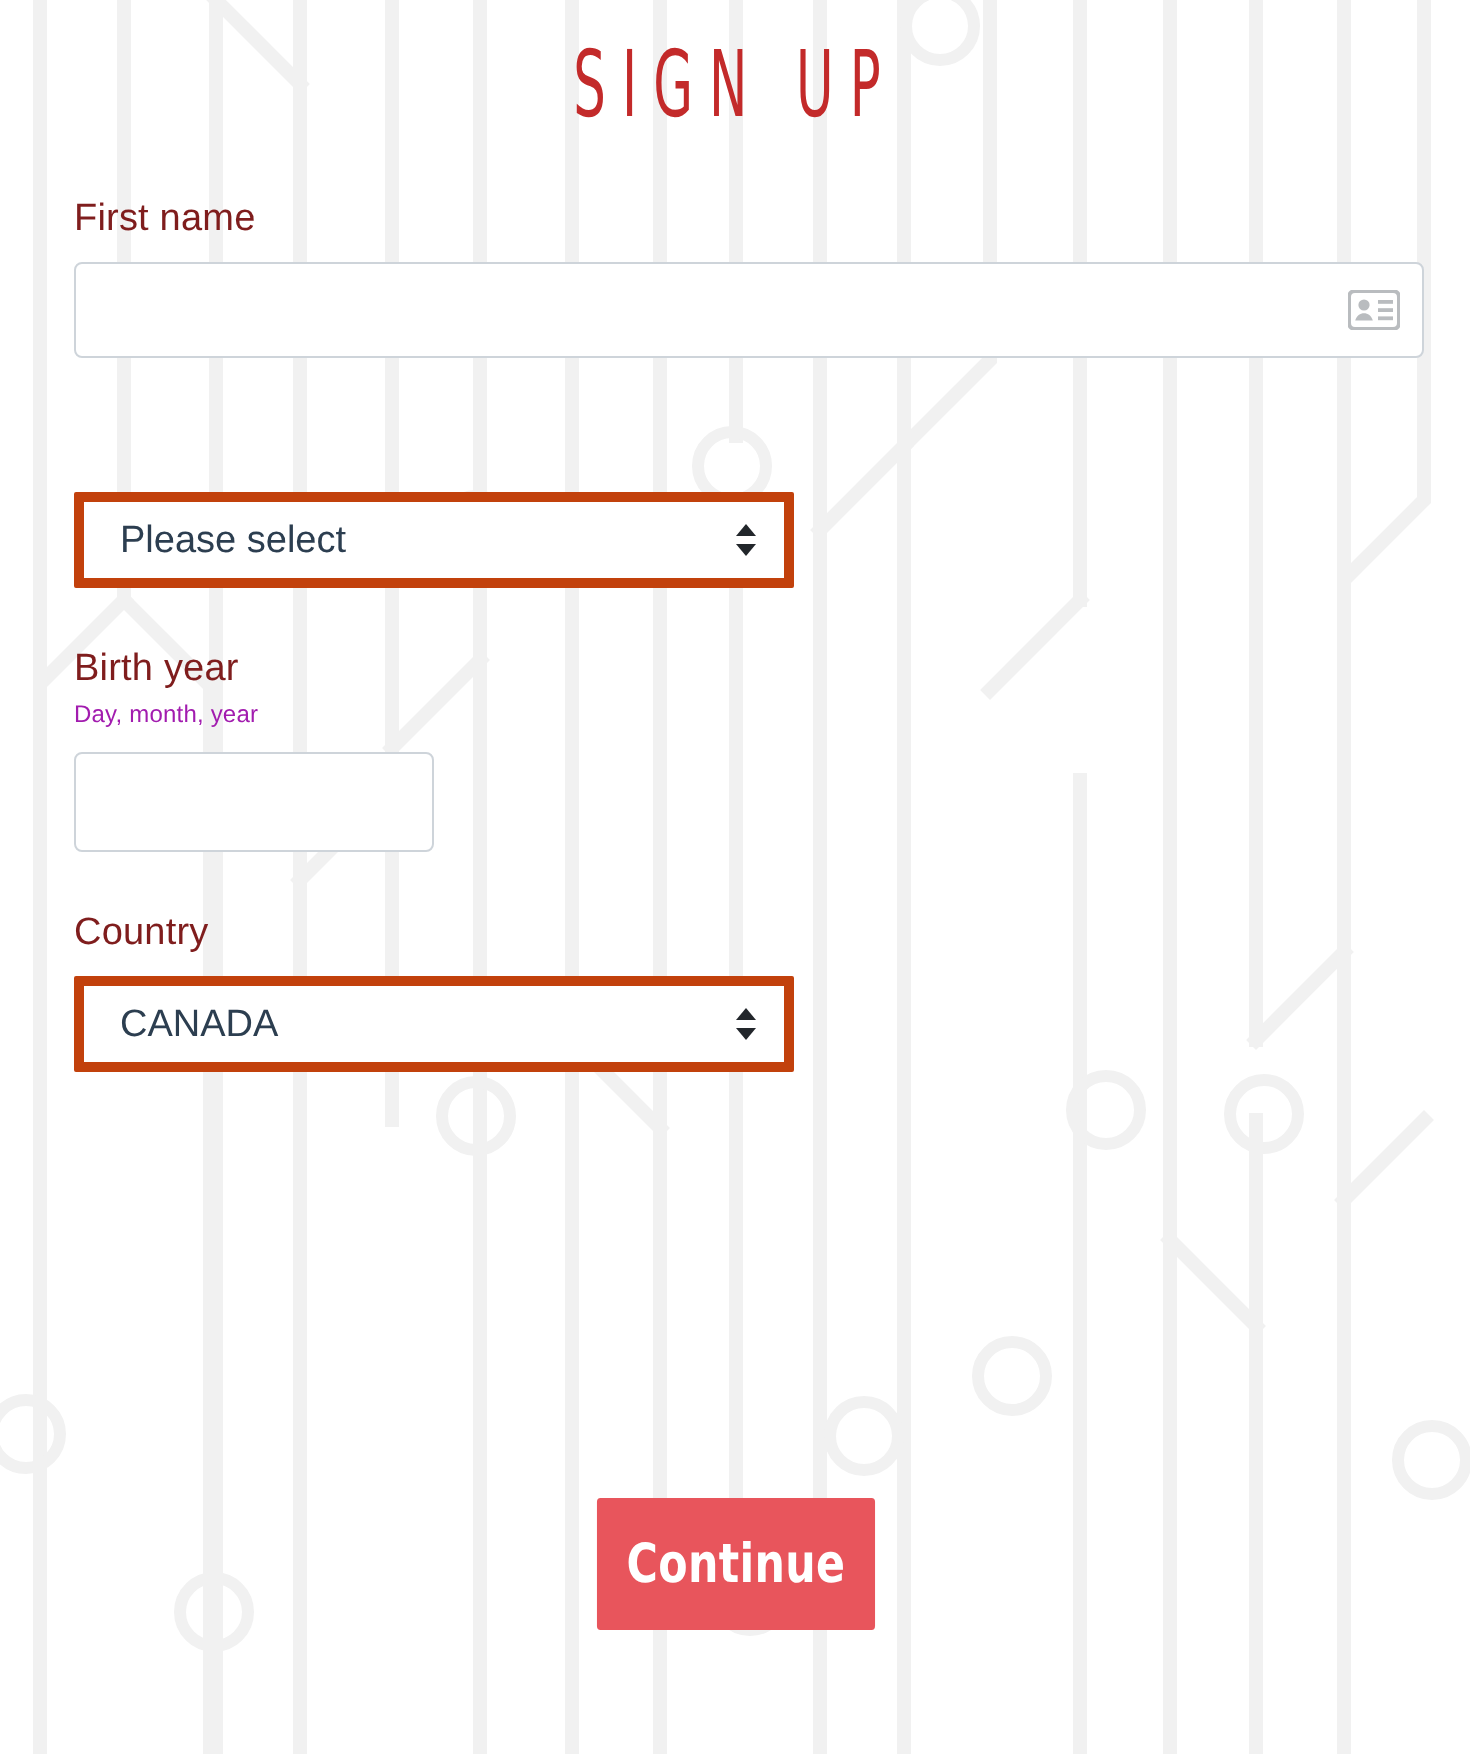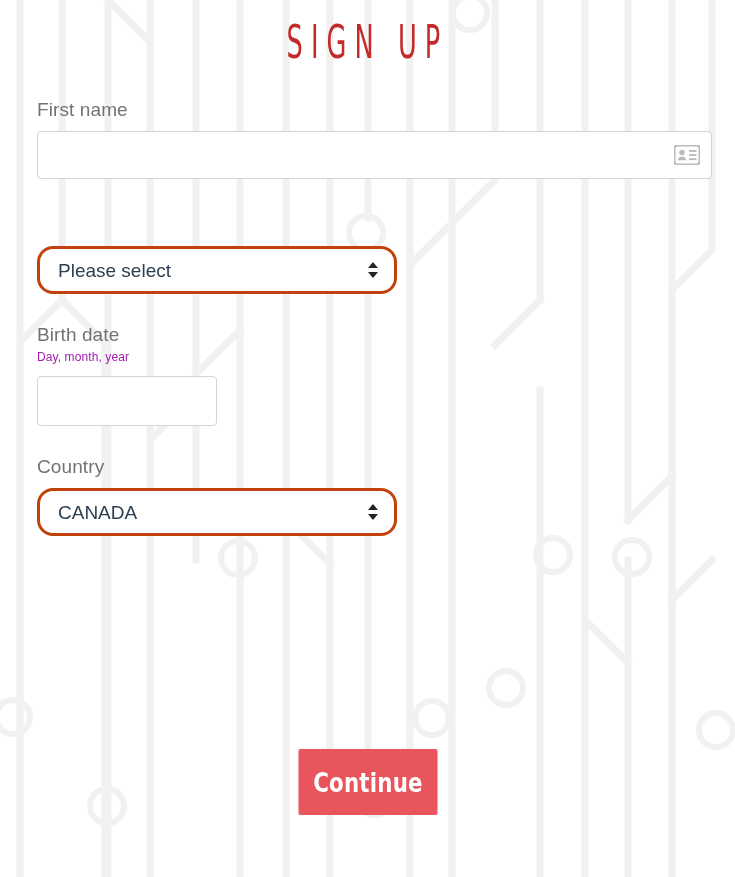--- a/index.html
+++ b/index.html
@@ -61,21 +61,21 @@
     width: 675px;
   }
 
   .field {
     margin-bottom: 0;
   }
 
   .label {
     font-size: 19px;
     font-weight: 400;
-    color: #737373;
+    color: #7f1d1d;
     line-height: 24px;
     letter-spacing: 0.1px;
   }
 
   .sublabel {
     font-size: 12px;
     color: #a21caf;
     line-height: 20px;
     letter-spacing: 0.1px;
   }
@@ -119,22 +119,22 @@
     display: inline-block;
   }
 
   select.select-input {
     box-sizing: border-box;
     -webkit-appearance: none;
     -moz-appearance: none;
     appearance: none;
     width: 360px;
     height: 48px;
-    border: 3px solid #c2410c;
-    border-radius: 16px;
+    border: 5px solid #c2410c;
+    border-radius: 1px;
     background: #ffffff;
     font-size: 19px;
     color: #2c3e50;
     padding: 4px 44px 4px 18px;
     outline: none;
     font-family: "Liberation Sans", sans-serif;
   }
 
   .select-arrows {
     position: absolute;
@@ -273,21 +273,21 @@
             <polygon points="6,2 11,8 1,8" fill="#22262b"></polygon>
             <polygon points="6,18 11,12 1,12" fill="#22262b"></polygon>
           </svg>
         </span>
       </div>
     </div>
 
     <div class="gap-field"></div>
 
     <div class="field">
-      <div class="label">Birth date</div>
+      <div class="label">Birth year</div>
       <div class="sublabel">Day, month, year</div>
       <div class="gap-label-input"></div>
       <div class="input-wrap">
         <input class="text-input small" type="text" value="" style="">
       </div>
     </div>
 
     <div class="gap-field"></div>
 
     <div class="field">

